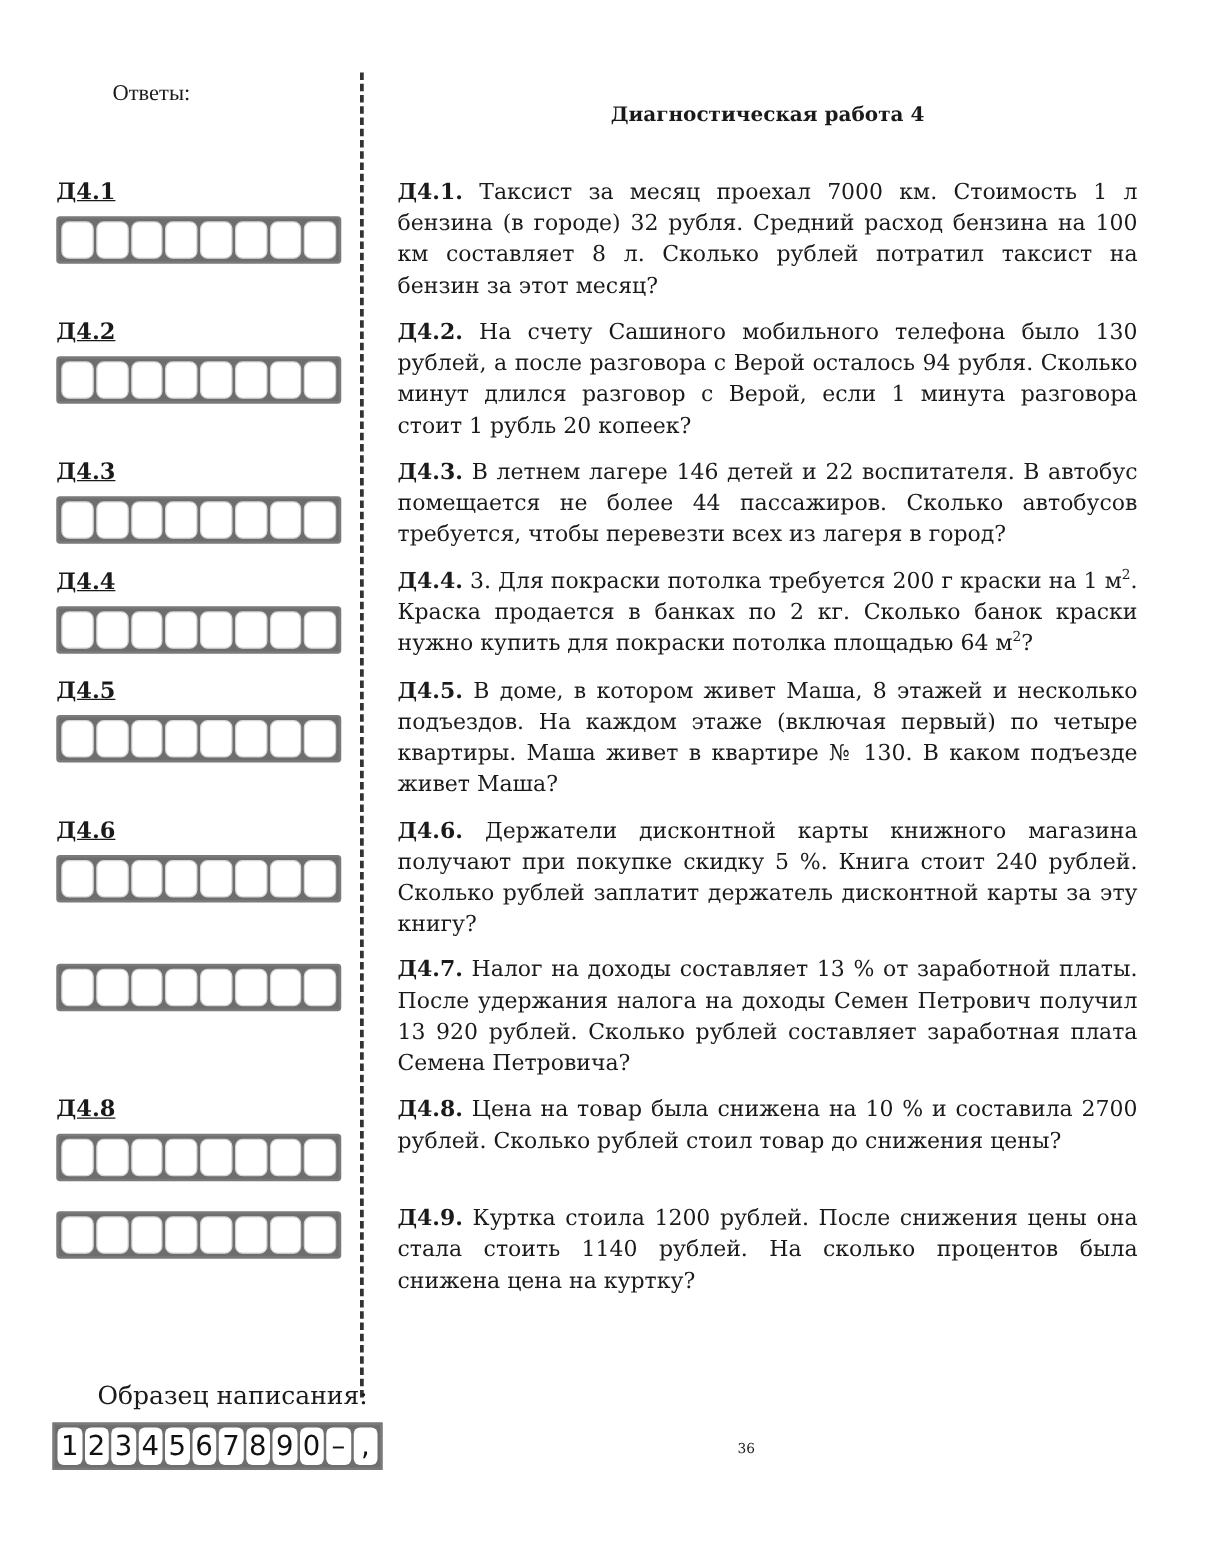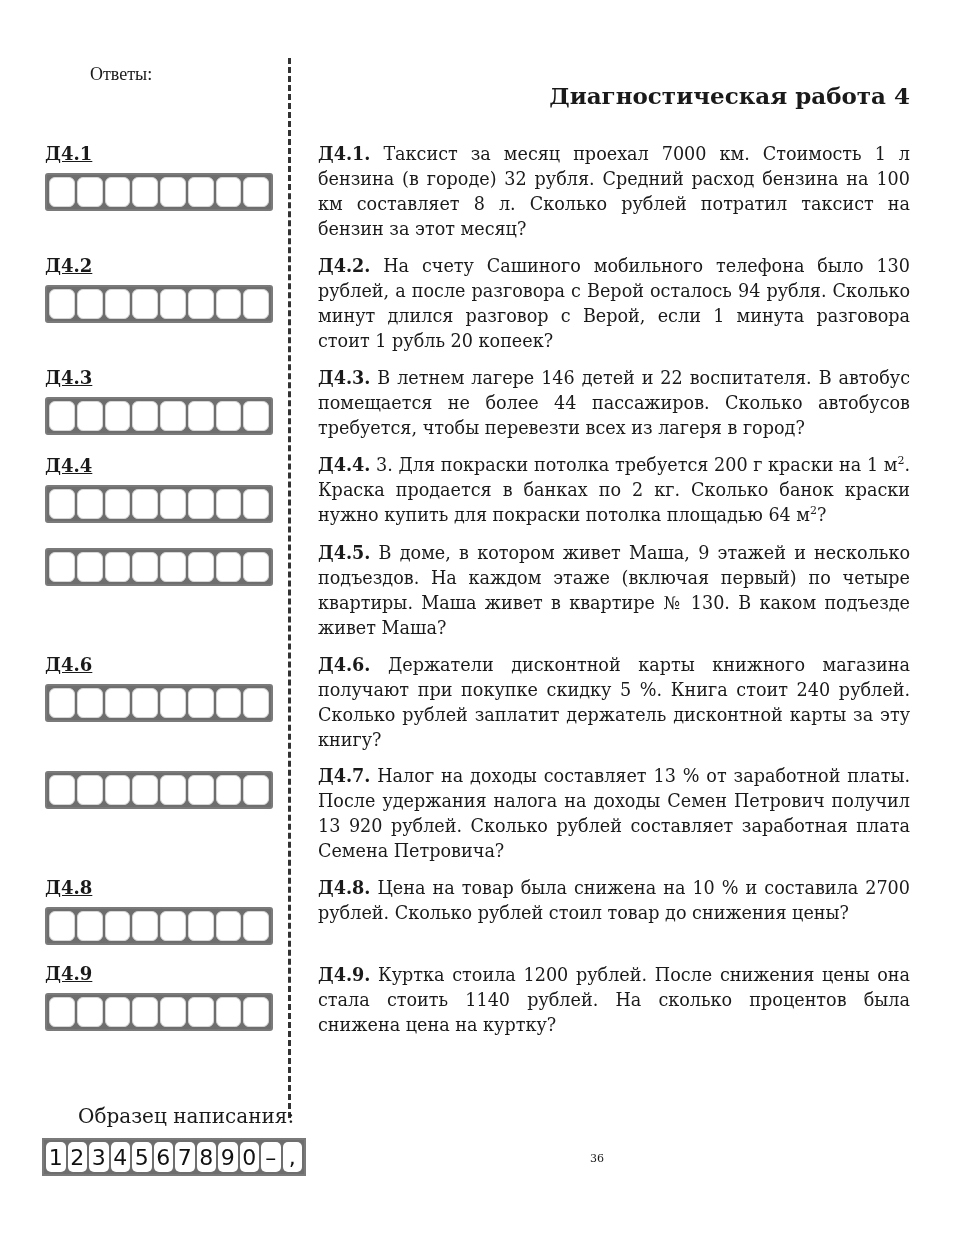--- a/index.html
+++ b/index.html
@@ -3,21 +3,21 @@
 <meta charset="utf-8">
 <style>
   html, body { margin: 0; padding: 0; background: #ffffff; }
   body { width: 975px; height: 1239px; position: relative; font-family: "DejaVu Serif", "Liberation Serif", serif; color: #1a1a1a; overflow: hidden; }
   .divider { position: absolute; left: 288px; top: 58px; height: 1060px; border-left: 3px dashed #333; }
   .answers-heading { position: absolute; left: 90px; top: 64px; width: 140px; text-align: left; font-size: 18px; font-family: Liberation Serif, serif; }
   .ans-block { position: absolute; left: 45px; text-decoration: underline; }
   .ans-label { font-weight: bold; font-size: 18px; height: 24px; }
   .boxes { display: flex; width: 228px; height: 38px; border: 2px solid #7a7a7a; border-radius: 3px; margin-top: 6px; box-sizing: border-box; background: #6e6e6e; gap: 2px; padding: 2px; }
   .box { flex: 1; background: #fff; border-radius: 6px; border: 1px solid #d6d6d6; }
-  .title { position: absolute; left: 318px; width: 592px; top: 82px; text-align: right; font-weight: bold; font-size: 23px; }
+  .title { position: absolute; left: 318px; width: 592px; top: 82px; text-align: center; font-weight: bold; font-size: 16px; }
   .task { position: absolute; left: 318px; width: 592px; font-size: 17.6px; line-height: 25px; text-align: justify; }
   .task b { font-weight: bold; }
   sup { font-size: 11px; line-height: 0; }
   .sample-label { position: absolute; left: 78px; top: 1104px; font-size: 20px; }
   .sample-row { position: absolute; left: 42px; top: 1138px; display: flex; height: 38px; border: 2px solid #7a7a7a; background: #6e6e6e; gap: 2px; padding: 2px; box-sizing: border-box; }
   .sample-cell { width: 19.5px; background: #fff; border-radius: 5px; display: flex; align-items: center; justify-content: center; font-family: "DejaVu Sans", sans-serif; font-size: 22px; color: #111; }
   .page-num { position: absolute; left: 590px; top: 1152px; font-size: 11px; }
 </style>
 </head>
 <body>
@@ -72,20 +72,21 @@
       <div class="box"></div>
       <div class="box"></div>
       <div class="box"></div>
       <div class="box"></div>
       <div class="box"></div>
       <div class="box"></div>
       <div class="box"></div>
     </div>
 </div>
 <div class="ans-block" style="top:542px">
+  <div class="ans-label">Д4.5</div>
   <div class="boxes">
       <div class="box"></div>
       <div class="box"></div>
       <div class="box"></div>
       <div class="box"></div>
       <div class="box"></div>
       <div class="box"></div>
       <div class="box"></div>
       <div class="box"></div>
     </div>
@@ -122,40 +123,39 @@
       <div class="box"></div>
       <div class="box"></div>
       <div class="box"></div>
       <div class="box"></div>
       <div class="box"></div>
       <div class="box"></div>
       <div class="box"></div>
     </div>
 </div>
 <div class="ans-block" style="top:963px">
-  <div class="ans-label">Д4.9</div>
   <div class="boxes">
       <div class="box"></div>
       <div class="box"></div>
       <div class="box"></div>
       <div class="box"></div>
       <div class="box"></div>
       <div class="box"></div>
       <div class="box"></div>
       <div class="box"></div>
     </div>
 </div>
 
 <div class="title">Диагностическая работа 4</div>
 
 <div class="task" style="top:141px"><b>Д4.1.</b> <span>Таксист за месяц проехал 7000 км. Стоимость 1 л бензина (в городе) 32 рубля. Средний расход бензина на 100 км составляет 8 л. Сколько рублей потратил таксист на бензин за этот месяц?</span></div>
 <div class="task" style="top:253px"><b>Д4.2.</b> <span>На счету Сашиного мобильного телефона было 130 рублей, а после разговора с Верой осталось 94 рубля. Сколько минут длился разговор с Верой, если 1 минута разговора стоит 1 рубль 20 копеек?</span></div>
 <div class="task" style="top:365px"><b>Д4.3.</b> <span>В летнем лагере 146 детей и 22 воспитателя. В автобус помещается не более 44 пассажиров. Сколько автобусов требуется, чтобы перевезти всех из лагеря в город?</span></div>
 <div class="task" style="top:452px"><b>Д4.4.</b> <span>3. Для покраски потолка требуется 200 г краски на 1 м</span><sup>2</sup><span>. Краска продается в банках по 2 кг. Сколько банок краски нужно купить для покраски потолка площадью 64 м</span><sup>2</sup><span>?</span></div>
-<div class="task" style="top:540px"><b>Д4.5.</b> <span>В доме, в котором живет Маша, 9 этажей и несколько подъездов. На каждом этаже (включая первый) по четыре квартиры. Маша живет в квартире № 130. В каком подъезде живет Маша?</span></div>
+<div class="task" style="top:540px"><b>Д4.5.</b> <span>В доме, в котором живет Маша, 8 этажей и несколько подъездов. На каждом этаже (включая первый) по четыре квартиры. Маша живет в квартире № 130. В каком подъезде живет Маша?</span></div>
 <div class="task" style="top:652px"><b>Д4.6.</b> <span>Держатели дисконтной карты книжного магазина получают при покупке скидку 5 %. Книга стоит 240 рублей. Сколько рублей заплатит держатель дисконтной карты за эту книгу?</span></div>
 <div class="task" style="top:763px"><b>Д4.7.</b> <span>Налог на доходы составляет 13 % от заработной платы. После удержания налога на доходы Семен Петрович получил 13 920 рублей. Сколько рублей составляет заработная плата Семена Петровича?</span></div>
 <div class="task" style="top:875px"><b>Д4.8.</b> <span>Цена на товар была снижена на 10 % и составила 2700 рублей. Сколько рублей стоил товар до снижения цены?</span></div>
 <div class="task" style="top:962px"><b>Д4.9.</b> <span>Куртка стоила 1200 рублей. После снижения цены она стала стоить 1140 рублей. На сколько процентов была снижена цена на куртку?</span></div>
 
 <div class="sample-label">Образец написания:</div>
 <div class="sample-row">
   <div class="sample-cell">1</div>
   <div class="sample-cell">2</div>
   <div class="sample-cell">3</div>

